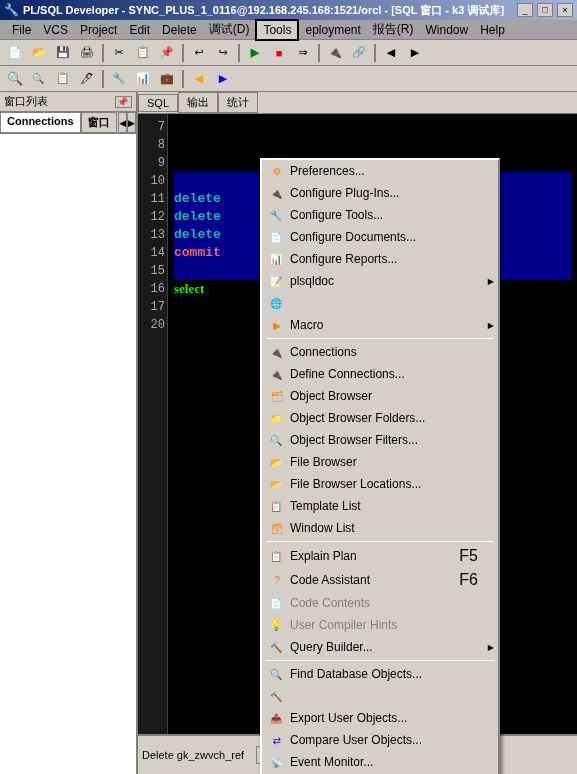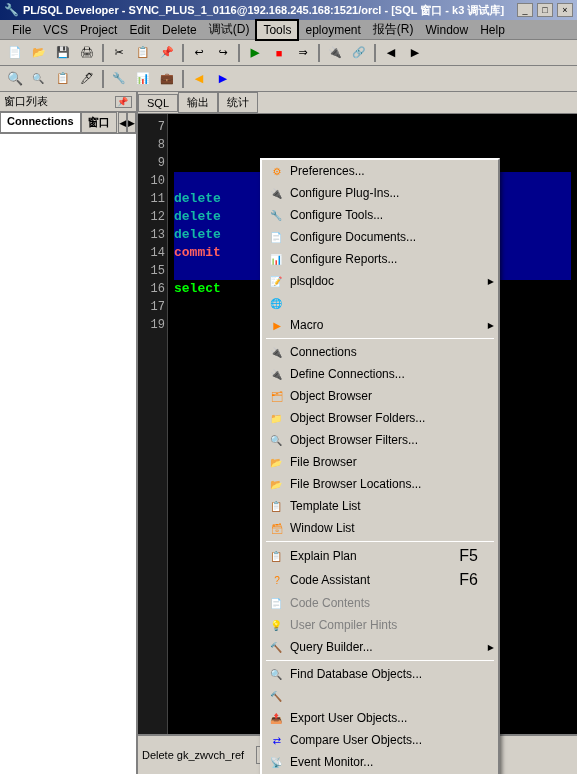--- a/index.html
+++ b/index.html
@@ -180,21 +180,21 @@
     }
     .code-line {
       display: block;
       white-space: pre;
     }
     .code-line.selected-blue {
       background: #00008b;
     }
     .kw-delete { color: #14b8a6; font-weight: bold; margin-top: 40px; }
     .kw-commit { color: #ff6060; font-weight: bold; }
-    .kw-select { color: #00ff00; font-weight: bold; }
+    .kw-select { color: #00ff00; font-weight: bold; font-family: Liberation Serif, serif; }
     .kw-white { color: white; }
 
     
     .dropdown-menu {
       position: absolute;
       top: 0px;
       left: 0px;
       background: #d4d0c8;
       border: 2px solid #808080;
       border-top: 2px solid #fff;
@@ -370,21 +370,21 @@
         <div>8</div>
         <div>9</div>
         <div>10</div>
         <div>11</div>
         <div>12</div>
         <div>13</div>
         <div>14</div>
         <div>15</div>
         <div>16</div>
         <div>17</div>
-        <div>19</div>
+        <div>20</div>
       </div>
       <div class="code-content">
         <span class="code-line"> </span>
         <span class="code-line"> </span>
         <span class="code-line"> </span>
         <span class="code-line selected-blue"> </span>
         <span class="code-line selected-blue"><span class="kw-delete">delete</span></span>
         <span class="code-line selected-blue"><span class="kw-delete">delete</span></span>
         <span class="code-line selected-blue"><span class="kw-delete">delete</span></span>
         <span class="code-line selected-blue"><span class="kw-commit">commit</span></span>

